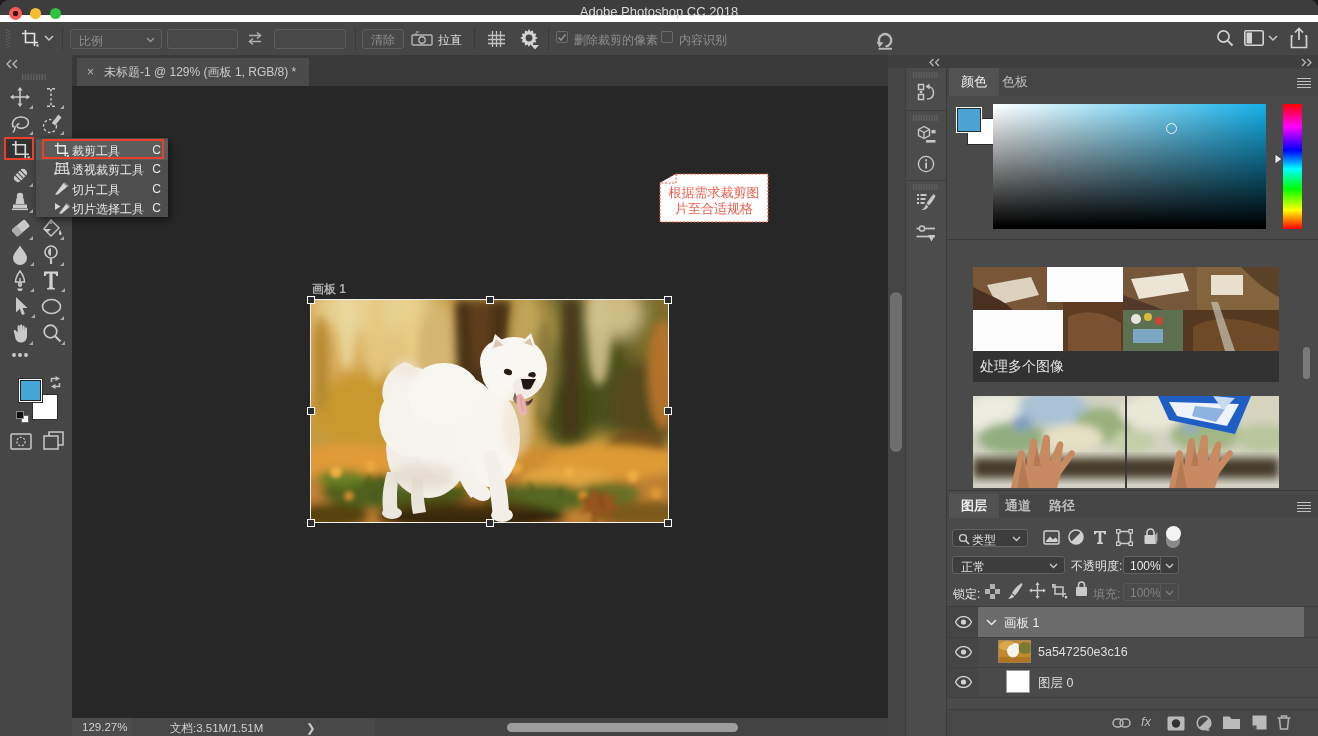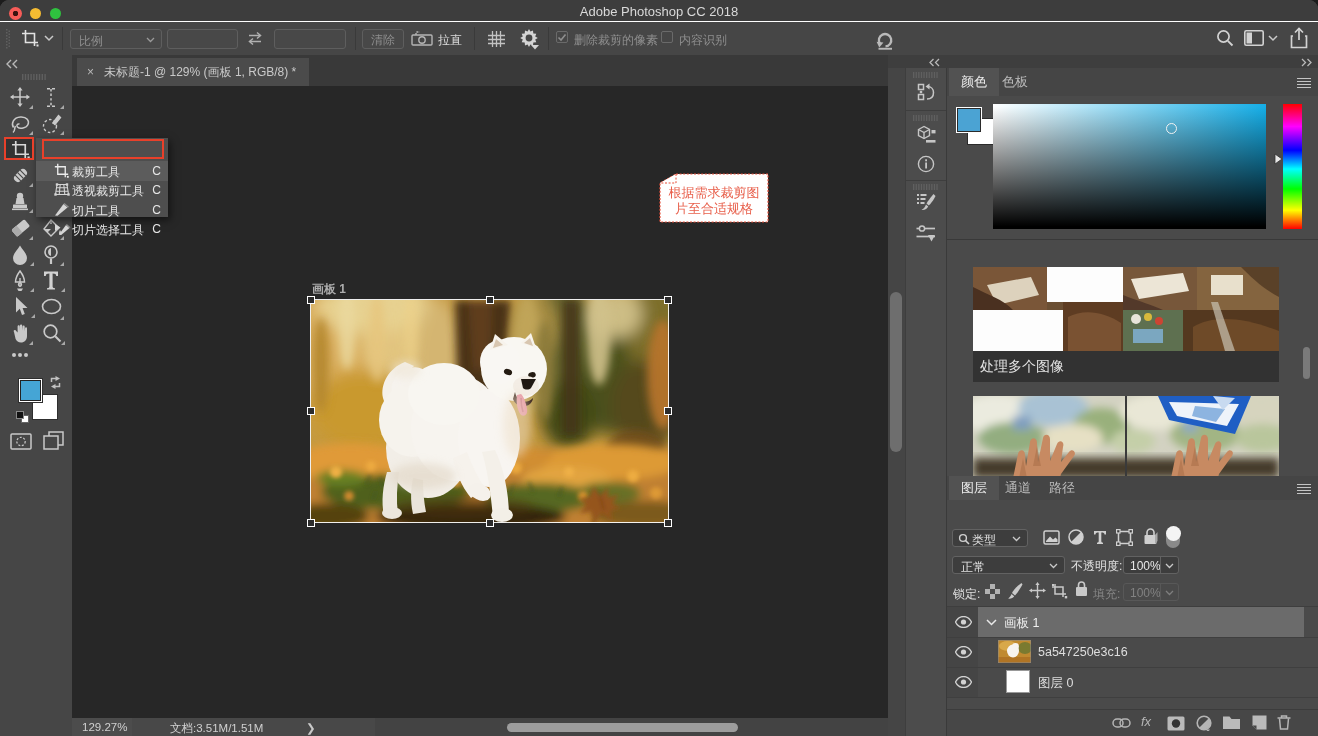--- a/index.html
+++ b/index.html
@@ -1,20 +1,20 @@
 <!DOCTYPE html>
 <html><head>
 <meta charset="utf-8">
 <style>
 * { margin:0; padding:0; box-sizing:border-box; }
 html,body { width:1318px; height:736px; background:#1c1c1c; font-family:"Liberation Sans",sans-serif; overflow:hidden; }
 #win { position:absolute; left:0; top:0; width:1318px; height:736px; border-radius:9px 9px 0 0; overflow:hidden; background:#464646; }
 .abs { position:absolute; }
 
-#titlebar { position:absolute; left:0; top:0; width:1318px; height:22px; background:#3d3d3d; border-bottom:1px solid #ffffff; }
+#titlebar { position:absolute; left:0; top:0; width:1318px; height:22px; background:#3d3d3d; border-bottom:7px solid #ffffff; }
 .light { position:absolute; top:8px; width:11px; height:11px; border-radius:50%; }
 #title { position:absolute; top:4px; left:0; width:100%; text-align:center; color:#d9d9d9; font-size:13px; }
 
 #optbar { position:absolute; left:0; top:22px; width:1318px; height:33px; background:#464646; }
 .field { position:absolute; top:7px; height:20px; background:#484848; border:1px solid #5e5e5e; border-radius:3px; }
 .osep { position:absolute; top:5px; width:1px; height:23px; background:#3a3a3a; }
 .gtxt { color:#8e8e8e; font-size:12px; }
 .wtxt { color:#dadada; font-size:12px; }
 .cbox { position:absolute; top:9px; width:12px; height:12px; border:1px solid #6a6a6a; border-radius:2px; }
 
@@ -22,21 +22,21 @@
 #doctab { position:absolute; left:5px; top:3px; width:232px; height:28px; background:#4b4b4b; color:#c9c9c9; font-size:12px; line-height:28px; }
 
 #toolbar { position:absolute; left:0; top:55px; width:72px; height:681px; background:#464646; }
 .tool { position:absolute; width:24px; height:24px; }
 .tool svg { position:absolute; left:0; top:0; }
 .fly { position:absolute; right:1px; bottom:2px; width:0; height:0; border-left:4px solid transparent; border-bottom:4px solid #a8a8a8; }
 
 #canvas { position:absolute; left:72px; top:86px; width:816px; height:632px; background:#272727; }
 
 #flymenu { position:absolute; left:36px; top:138px; width:132px; height:79px; background:#4e4e4e; box-shadow:2px 3px 8px rgba(0,0,0,.55); z-index:30; }
-.mitem { position:absolute; left:0; width:132px; height:20px; color:#e6e6e6; font-size:12px;margin-top:21px; }
+.mitem { position:absolute; left:0; width:132px; height:20px; color:#e6e6e6; font-size:12px; }
 .mitem .c { position:absolute; right:7px; top:3px; font-size:12px; color:#e6e6e6; }
 .mitem .lbl { position:absolute; left:36px; top:3px; }
 .mitem svg { position:absolute; left:18px; top:2px; }
 
 #rightbase { position:absolute; left:888px; top:55px; width:430px; height:681px; background:#3e3e3e; }
 #vscroll { position:absolute; left:888px; top:68px; width:17px; height:668px; background:#454545; }
 #vpill { position:absolute; left:2px; top:224px; width:12px; height:160px; background:#6e6e6e; border-radius:6px; }
 #hstatus { position:absolute; left:72px; top:718px; width:816px; height:18px; background:#434343; font-size:11.5px; color:#d0d0d0; }
 #iconstrip { position:absolute; left:906px; top:68px; width:40px; height:668px; background:#4c4c4c; }
 #panels { position:absolute; left:946px; top:68px; width:372px; height:668px; background:#4a4a4a; border-left:1px solid #3a3a3a; }
@@ -786,21 +786,21 @@
     </g>
     <path d="M185 0 L278 0 L262 38 L196 24 Z" fill="#1f5ec4"></path>
     <path d="M196 6 L266 8 L254 30 L204 20 Z" fill="#eef3fa"></path>
     <path d="M222 10 L252 13 L243 26 L219 20 Z" fill="#8db4e0"></path>
     <path d="M240 0 L262 2 L250 14 Z" fill="#c8daf0"></path>
     <rect x="152" y="0" width="2" height="92" fill="#3a3a3a"></rect>
   </svg>
   <div class="abs" style="left:356px;top:279px;width:7px;height:32px;background:#7a7a7a;border-radius:3.5px;"></div>
 
   <div class="abs" style="left:0;top:422px;width:372px;height:1px;background:#393939;"></div>
-  <div class="ptabrow" style="top:408px;height:24px;">
+  <div class="ptabrow" style="top:426px;height:24px;font-weight:bold;">
     <div class="ptab act" style="left:2px;height:24px;line-height:24px;">图层</div>
     <div class="ptab" style="left:46px;height:24px;line-height:24px;">通道</div>
     <div class="ptab" style="left:90px;height:24px;line-height:24px;">路径</div>
     <div class="burger" style="top:8px;"></div>
   </div>
 
   <div class="abs" style="left:5px;top:461px;width:76px;height:18px;background:#3d3d3d;border:1px solid #626262;border-radius:3px;">
     <svg class="abs" style="left:5px;top:3px;" width="12" height="12" viewBox="0 0 12 12">
           <circle cx="5" cy="5" r="3.4" fill="none" stroke="#d0d0d0" stroke-width="1.4"></circle>
           <path d="M7.6 7.6 L11 11" stroke="#d0d0d0" stroke-width="1.5"></path>

